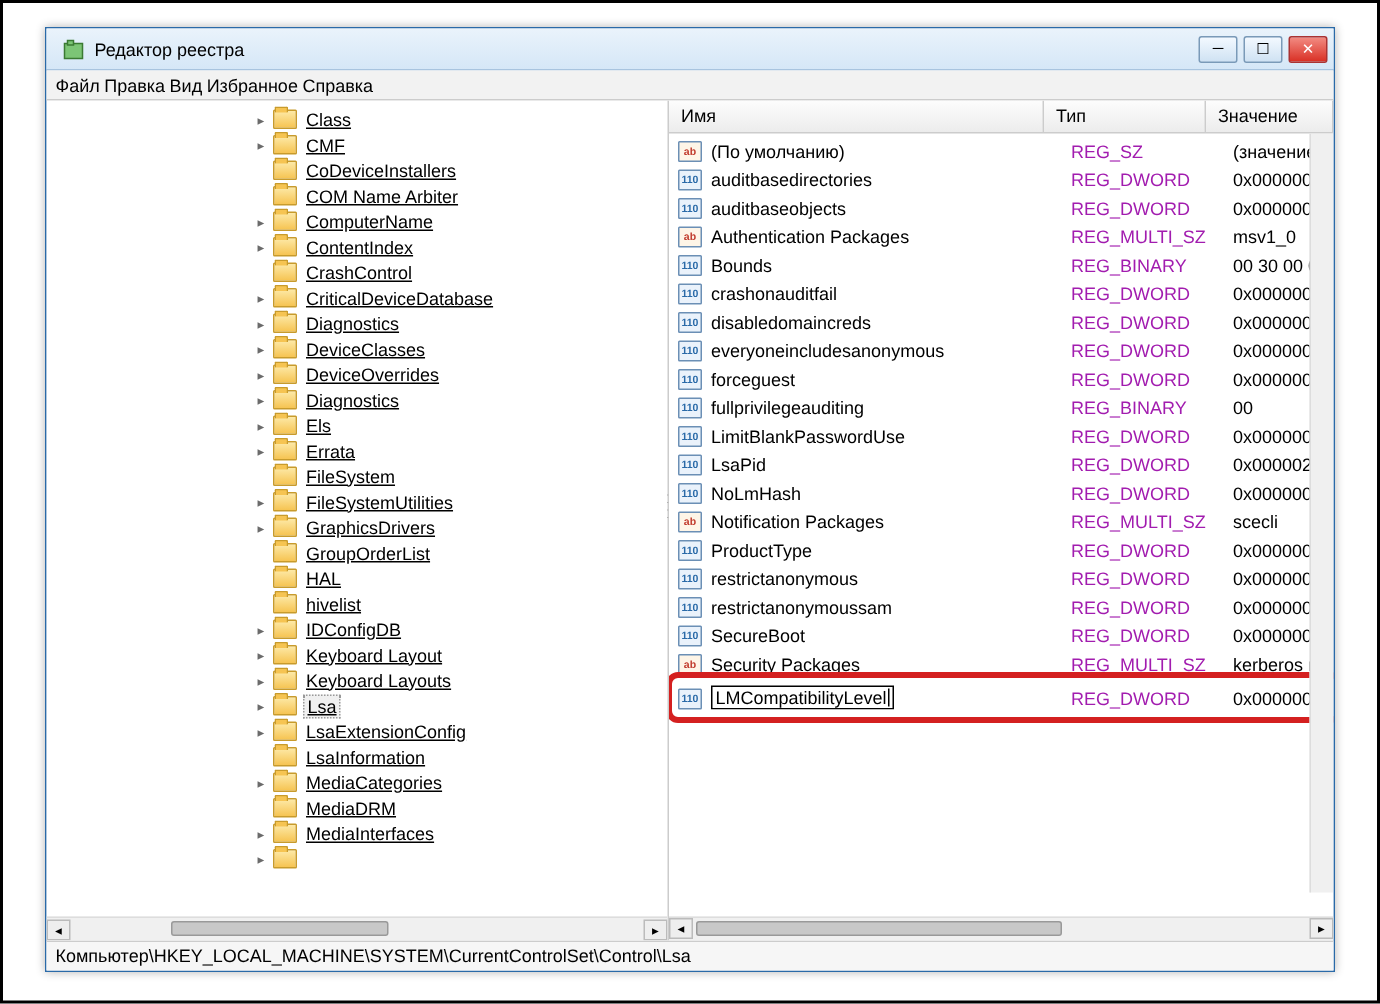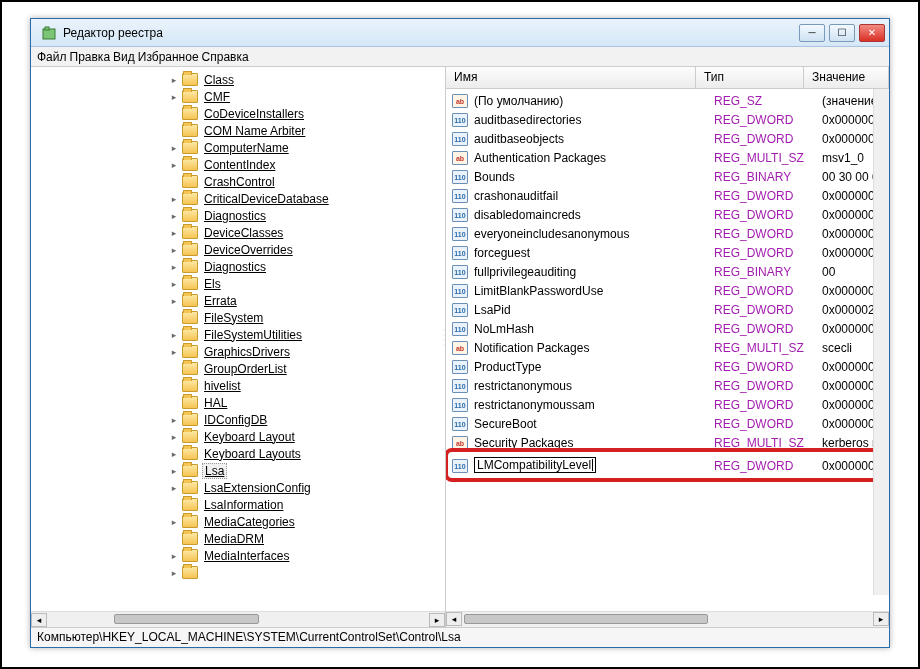--- a/index.html
+++ b/index.html
@@ -308,26 +308,26 @@
               <span class="tree-label">GraphicsDrivers</span>
             </div>
             <div class="tree-node">
               <span class="expander"></span>
               <span class="folder-icon"></span>
               <span class="tree-label">GroupOrderList</span>
             </div>
             <div class="tree-node">
               <span class="expander"></span>
               <span class="folder-icon"></span>
+              <span class="tree-label">HAL</span>
+            </div>
+            <div class="tree-node">
+              <span class="expander"></span>
+              <span class="folder-icon"></span>
               <span class="tree-label">hivelist</span>
-            </div>
-            <div class="tree-node">
-              <span class="expander"></span>
-              <span class="folder-icon"></span>
-              <span class="tree-label">HAL</span>
             </div>
             <div class="tree-node">
               <span class="expander">▸</span>
               <span class="folder-icon"></span>
               <span class="tree-label">IDConfigDB</span>
             </div>
             <div class="tree-node">
               <span class="expander">▸</span>
               <span class="folder-icon"></span>
               <span class="tree-label">Keyboard Layout</span>

